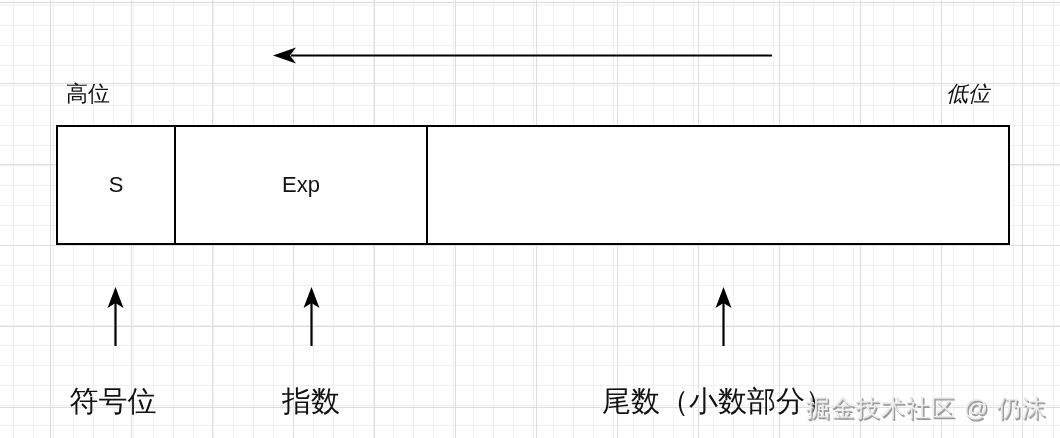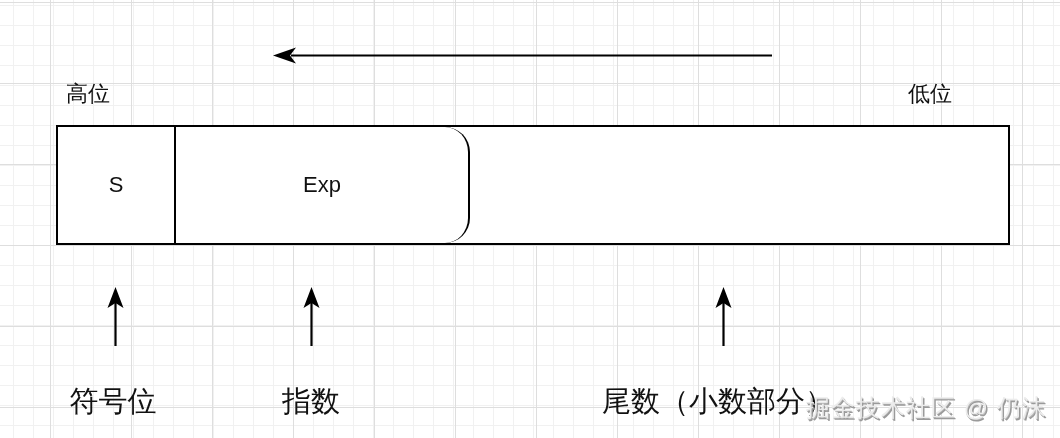--- a/index.html
+++ b/index.html
@@ -22,21 +22,21 @@
     background-size: 81px 81px, 81px 81px, 20px 20px, 20px 20px;
     background-position: 50px 2px, 50px 2px, 13px 5px, 13px 5px;
   }
   .label {
     position: absolute;
     color: #111111;
     white-space: nowrap;
   }
   .top-label { font-size: 22px; top: 43px; margin-top: 36px; }
   #high-label { left: 66px; }
-  #low-label  { left: 908px; }
+  #low-label  { left: 946px; font-style: italic; }
 
   .h-arrow { position: absolute; left: 273px; top: 47px; }
 
   .format-box {
     position: absolute;
     left: 56px;
     top: 125px;
     width: 954px;
     height: 120px;
     border: 2.5px solid #000000;
@@ -44,21 +44,21 @@
     background: #ffffff;
   }
   .section {
     display: flex;
     align-items: center;
     justify-content: center;
     font-size: 22px;
     color: #111111;
   }
   .section-s   { width: 118px; border-right: 2.5px solid #000000; }
-  .section-exp { width: 294px; border-right: 2.5px solid #000000; border-radius: 25px; }
+  .section-exp { width: 252px; border-right: 2.5px solid #000000; }
   .section-fraction { flex: 1; }
 
   .up-arrow { position: absolute; top: 287px; }
   #up-arrow-sign     { left: 107px; }
   #up-arrow-exponent { left: 303px; }
   #up-arrow-mantissa { left: 715px; }
 
   .bottom-label {
     font-size: 29px;
     top: 382px;

